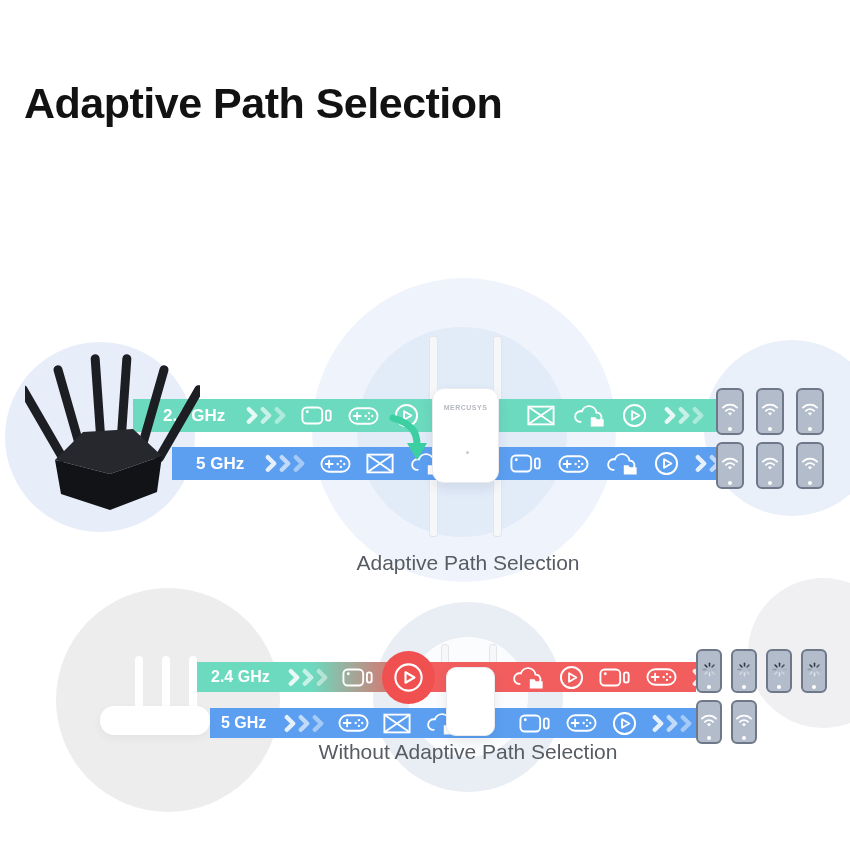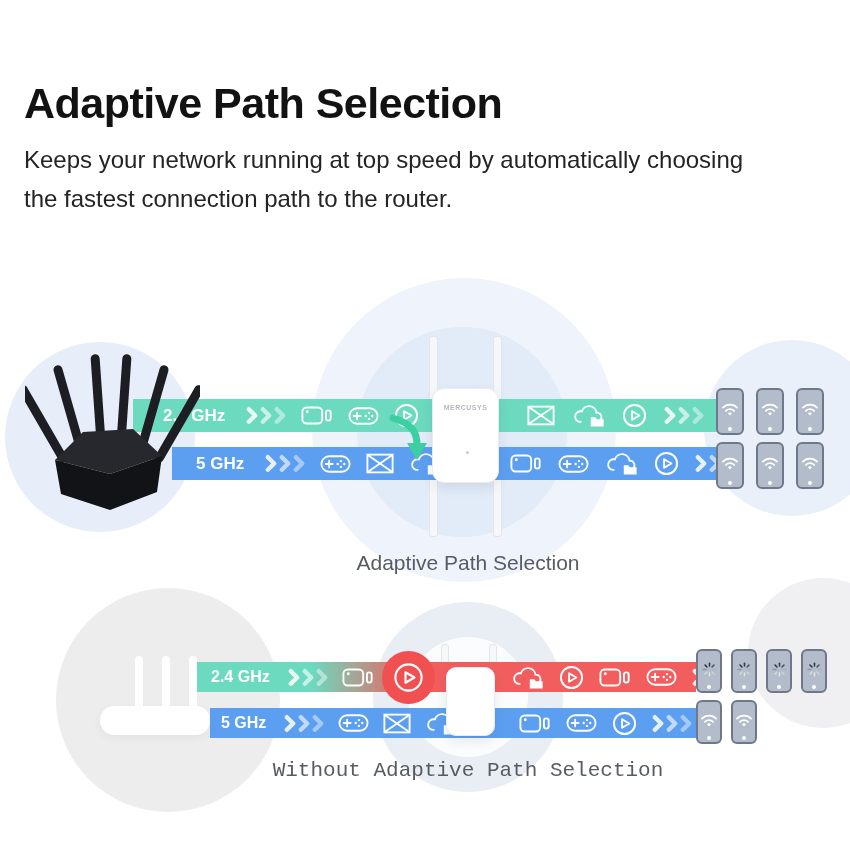--- a/index.html
+++ b/index.html
@@ -71,21 +71,21 @@
   .phones-lg{gap:12px;} .phones-lg .phone{width:24px;height:43px;}
   .phones-sm{gap:9px;}  .phones-sm .phone{width:22px;height:40px;}
   .phone{position:relative;border:2px solid #6e7888;border-radius:6px;background:#b2bccb;
     display:flex;align-items:center;justify-content:center;}
   .phone::after{content:'';position:absolute;bottom:2px;left:50%;transform:translateX(-50%);
     width:4px;height:4px;border-radius:50%;background:#fff;}
   .pi-wifi{width:18px;height:15px;color:#fff;margin-top:-4px;}
   .pi-spinner{width:17px;height:17px;margin-top:-4px;}
   
   .caption{position:absolute;left:468px;transform:translateX(-50%);font-size:21px;color:var(--caption);white-space:nowrap;}
-  #cap-top{top:551px;} #cap-bottom{top:759px;font-family:Liberation Mono, monospace;}
+  #cap-top{top:551px;} #cap-bottom{top:740px;}
 </style>
 </head>
 <body>
 
 <svg width="0" height="0" style="position:absolute" aria-hidden="true">
   <defs>
     <symbol id="sym-camcorder" viewBox="0 0 34 24">
       <rect x="1.5" y="3.5" width="21" height="17" rx="4.5" fill="none" stroke="currentColor" stroke-width="2"></rect>
       <circle cx="6.7" cy="8" r="1.5" fill="currentColor"></circle>
       <rect x="26.5" y="6.5" width="5" height="11" rx="2.5" fill="none" stroke="currentColor" stroke-width="2"></rect>
@@ -129,21 +129,20 @@
         <rect x="10.9" y="2" width="2.2" height="6" rx="1.1" fill="#8d96a5" transform="rotate(270 12 12)"></rect>
         <rect x="10.9" y="2" width="2.2" height="6" rx="1.1" fill="#2e3540" transform="rotate(315 12 12)"></rect>
       </g>
     </symbol>
   </defs>
 </svg>
 
 <div id="stage" style="--teal: #6CDABF; --blue: #5C9FF1; --red: #F25E5E; --red_deep: #F15050; --arrow: #3CCFA2; --caption: #575C63;">
 
   <h1 class="title">Adaptive Path Selection</h1>
-  <p class="subtitle">Keeps your network running at top speed by automatically choosing the fastest connection path to the router.</p>
 
   <div>
     <div class="circ tc1"></div>
     <div class="circ tc2"></div>
     <div class="circ tc3"></div>
     <div class="circ tc4"></div>
 
     <div class="ant" style="left:429px;top:336px;width:7px;height:66px;"></div>
     <div class="ant" style="left:493px;top:336px;width:7px;height:66px;"></div>
     <div class="ant" style="left:429px;top:477px;width:7px;height:58px;"></div>

